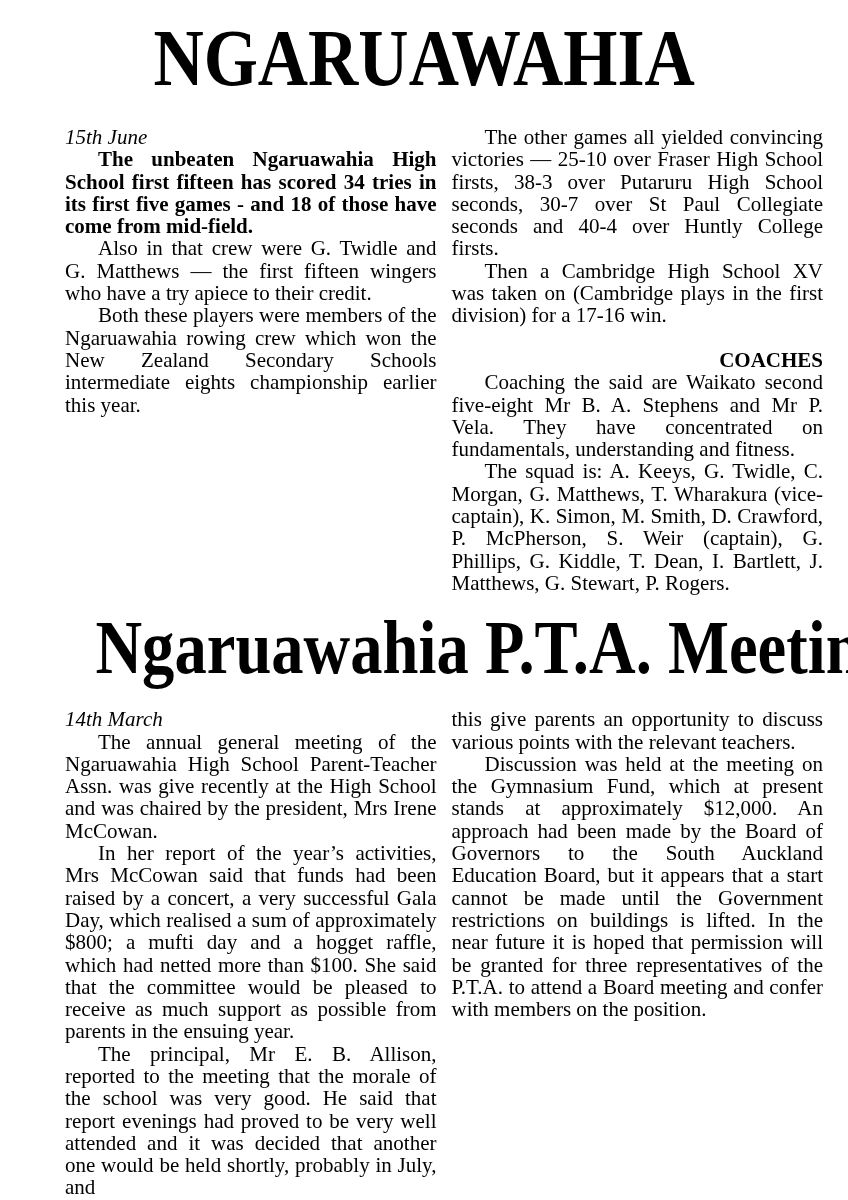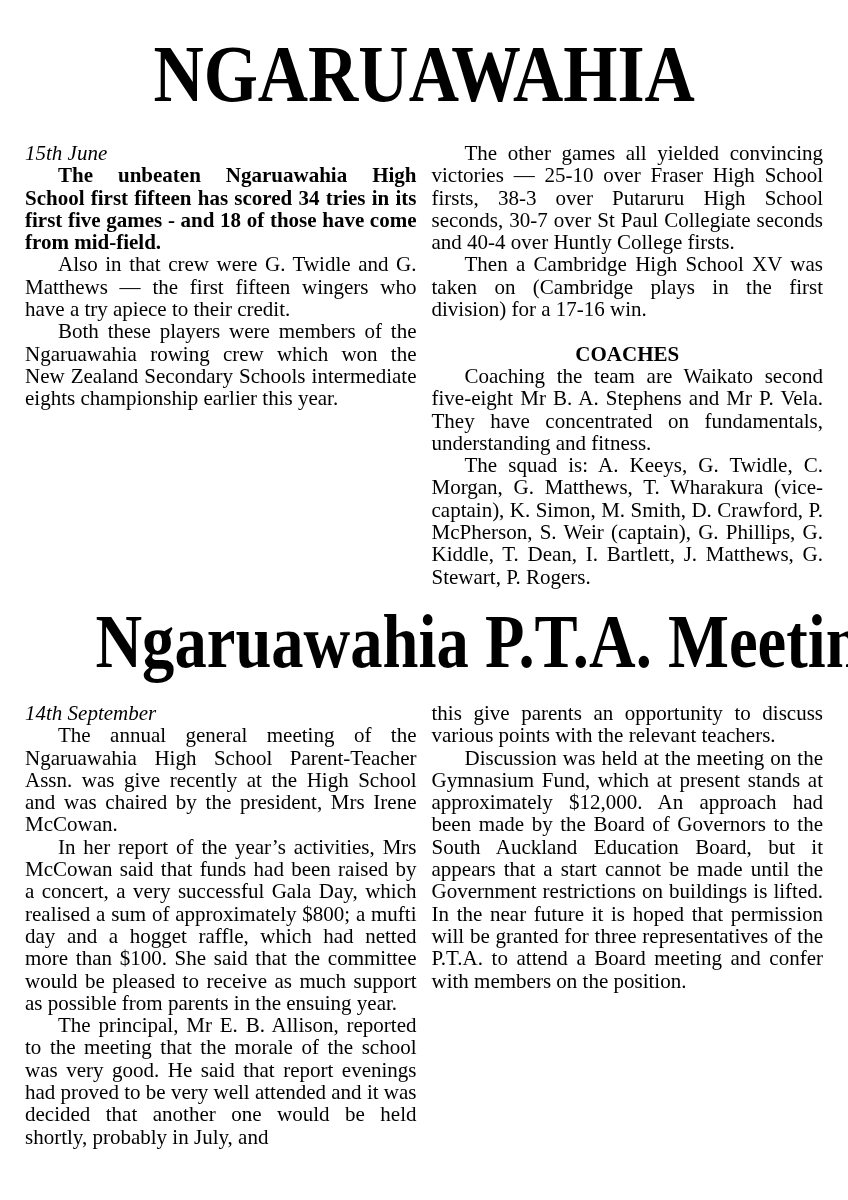--- a/index.html
+++ b/index.html
@@ -24,34 +24,35 @@
     margin: 0;
     white-space: nowrap;
   }
   .headline .squeeze {
     display: inline-block;
     transform-origin: 50% 50%;
   }
   .headline-1 {
     font-size: 80px;
     line-height: 96px;
-    margin-top: 26px;
+    margin-top: 10px;
     margin-bottom: 20px;
   }
   .headline-1 .squeeze { transform: scaleX(0.87); }
   .headline-2 {
     font-size: 76px;
     line-height: 90px;
     margin-top: 8px;
     margin-bottom: 16px;
   }
   .headline-2 .squeeze { transform: scaleX(0.85); }
   .columns {
     display: flex;
     gap: 15px;
+    margin-left: 40px;
   }
   .col {
     flex: 1 1 0;
     min-width: 0;
     font-size: 21px;
     line-height: 22.3px;
     text-align: justify;
   }
   .para {
     margin: 0;
@@ -61,21 +62,21 @@
     font-style: italic;
     text-indent: 0;
     text-align: left;
   }
   .s-lead {
     font-weight: bold;
   }
   .s-heading {
     font-weight: bold;
     text-indent: 0;
-    text-align: center;
+    text-align: right;
     margin-top: 22.3px;
   }
   .s-flush {
     text-indent: 0;
   }
 </style>
 </head>
 <body>
 
 <div class="page">
@@ -86,30 +87,30 @@
     <div class="col">
         <p class="para s-dateline">15th June</p>
         <p class="para s-lead">The unbeaten Ngaruawahia High School first fifteen has scored 34 tries in its first five games - and 18 of those have come from mid-field.</p>
         <p class="para s-body">Also in that crew were G. Twidle and G. Matthews — the first fifteen wingers who have a try apiece to their credit.</p>
         <p class="para s-body">Both these players were members of the Ngaruawahia rowing crew which won the New Zealand Secondary Schools intermediate eights championship earlier this year.</p>
       </div>
     <div class="col">
         <p class="para s-body">The other games all yielded convincing victories — 25-10 over Fraser High School firsts, 38-3 over Putaruru High School seconds, 30-7 over St Paul Collegiate seconds and 40-4 over Huntly College firsts.</p>
         <p class="para s-body">Then a Cambridge High School XV was taken on (Cambridge plays in the first division) for a 17-16 win.</p>
         <p class="para s-heading">COACHES</p>
-        <p class="para s-body">Coaching the team are Waikato second five-eight Mr B. A. Stephens and Mr P. Vela. They have concentrated on fundamentals, understanding and fitness.</p>
+        <p class="para s-body">Coaching the said are Waikato second five-eight Mr B. A. Stephens and Mr P. Vela. They have concentrated on fundamentals, understanding and fitness.</p>
         <p class="para s-body">The squad is: A. Keeys, G. Twidle, C. Morgan, G. Matthews, T. Wharakura (vice-captain), K. Simon, M. Smith, D. Crawford, P. McPherson, S. Weir (captain), G. Phillips, G. Kiddle, T. Dean, I. Bartlett, J. Matthews, G. Stewart, P. Rogers.</p>
       </div>
   </div>
 
   <h1 class="headline headline-2"><span class="squeeze">Ngaruawahia P.T.A. Meeting</span></h1>
 
   <div class="columns">
     <div class="col">
-        <p class="para s-dateline">14th September</p>
+        <p class="para s-dateline">14th March</p>
         <p class="para s-body">The annual general meeting of the Ngaruawahia High School Parent-Teacher Assn. was give recently at the High School and was chaired by the president, Mrs Irene McCowan.</p>
         <p class="para s-body">In her report of the year’s activities, Mrs McCowan said that funds had been raised by a concert, a very successful Gala Day, which realised a sum of approximately $800; a mufti day and a hogget raffle, which had netted more than $100. She said that the committee would be pleased to receive as much support as possible from parents in the ensuing year.</p>
         <p class="para s-body">The principal, Mr E. B. Allison, reported to the meeting that the morale of the school was very good. He said that report evenings had proved to be very well attended and it was decided that another one would be held shortly, probably in July, and</p>
       </div>
     <div class="col">
         <p class="para s-flush">this give parents an opportunity to discuss various points with the relevant teachers.</p>
         <p class="para s-body">Discussion was held at the meeting on the Gymnasium Fund, which at present stands at approximately $12,000. An approach had been made by the Board of Governors to the South Auckland Education Board, but it appears that a start cannot be made until the Government restrictions on buildings is lifted. In the near future it is hoped that permission will be granted for three representatives of the P.T.A. to attend a Board meeting and confer with members on the position.</p>
       </div>
   </div>
 

